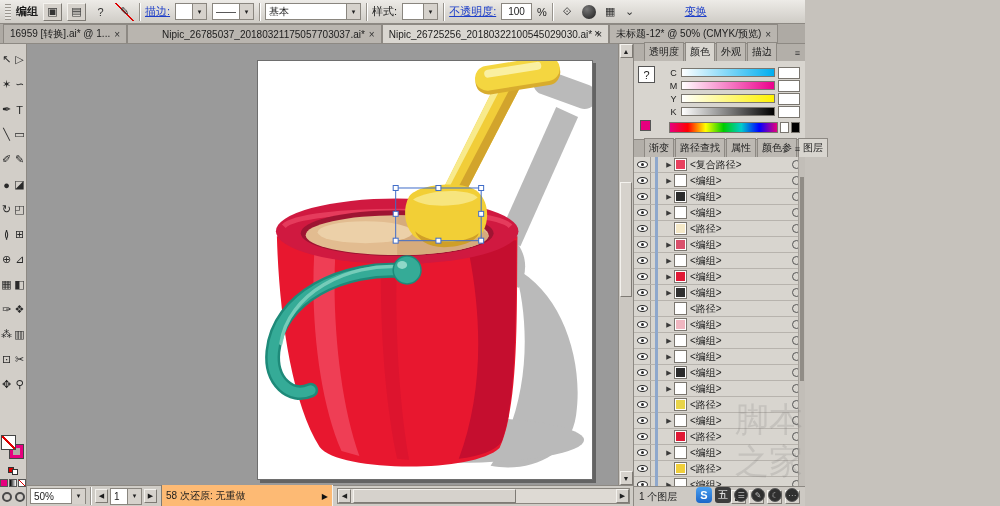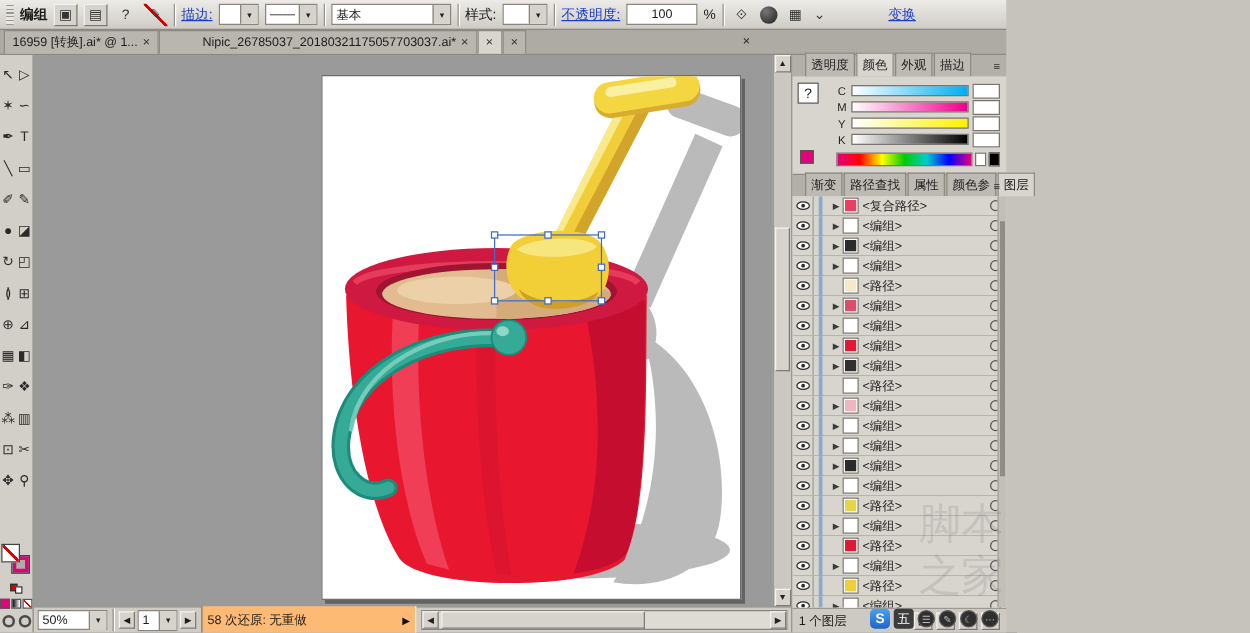--- a/index.html
+++ b/index.html
@@ -12,21 +12,21 @@
   .bluelink{color:#1d3ec8;text-decoration:underline;cursor:pointer;white-space:nowrap}
   .sep{width:1px;height:18px;background:#97938c;box-shadow:1px 0 0 #fff;flex:none}
 
   
   #control-bar{display:flex;align-items:center;height:24px;background:linear-gradient(#edebe7,#cfccc6);border-bottom:1px solid #8d8983;padding:0 5px;gap:5px}
   #control-bar .grip{width:6px;height:16px;background:repeating-linear-gradient(#9a968f 0 1px,#e8e6e2 1px 3px);flex:none}
   .cicon{width:19px;height:18px;display:flex;align-items:center;justify-content:center;font-size:11px;color:#333;flex:none}
   .combo{display:inline-flex;align-items:center;height:17px;background:#fff;border:1px solid #8a867f;font-size:10px;padding-left:3px;flex:none}
   .combo .val{min-width:10px;white-space:nowrap}
   .combo .dd{width:14px;height:15px;margin-left:3px;background:#d6d2cc;border-left:1px solid #8a867f;display:flex;align-items:center;justify-content:center;font-size:7px;color:#222}
-  .numbox{display:inline-flex;align-items:center;height:17px;background:#fff;border:1px solid #8a867f;font-size:10px;padding:0 19px;flex:none}
+  .numbox{display:inline-flex;align-items:center;height:17px;background:#fff;border:1px solid #8a867f;font-size:10px;padding:0 6px;flex:none}
   .darkball{width:14px;height:14px;border-radius:50%;background:radial-gradient(circle at 35% 30%,#777,#1c1c1c);flex:none}
 
   
   #tab-bar{display:flex;height:20px;background:#aeaaa4;border-bottom:1px solid #8d8983;padding-left:3px;align-items:flex-end;position:relative}
   .tab{display:flex;align-items:center;gap:4px;height:19px;padding:0 6px;background:#b9b5af;border:1px solid #8d8983;border-bottom:none;font-size:10px;white-space:nowrap;overflow:hidden;flex:none}
   .tab.active{background:#d9d6d0}
   .tab .tab-label{overflow:hidden;text-overflow:ellipsis}
   .tab .close{font-size:10px;color:#333;flex:none}
   #tabbar-close{position:absolute;right:205px;top:4px;font-size:10px;color:#222}
 
@@ -168,23 +168,25 @@
     <span id="tabbar-close">×</span>
   <div class="tab">
         <span class="tab-label">16959 [转换].ai* @ 1...</span>
         <span class="close">×</span>
       </div>
       <div class="tab">
         <span class="tab-label" style="max-width: 210px; margin-left: 28px;">Nipic_26785037_20180321175057703037.ai*</span>
         <span class="close">×</span>
       </div>
       <div class="tab active">
+        <span class="tab-label" style="max-width: 210px;">Nipic_26725256_20180322100545029030.ai*</span>
         <span class="close">×</span>
       </div>
       <div class="tab">
+        <span class="tab-label">未标题-12* @ 50% (CMYK/预览)</span>
         <span class="close">×</span>
       </div>
     </div>
 
   <div id="main">
 
     <div id="tools">
       <div id="tools-grid">
           <div class="tool">↖</div>
           <div class="tool">▷</div>

